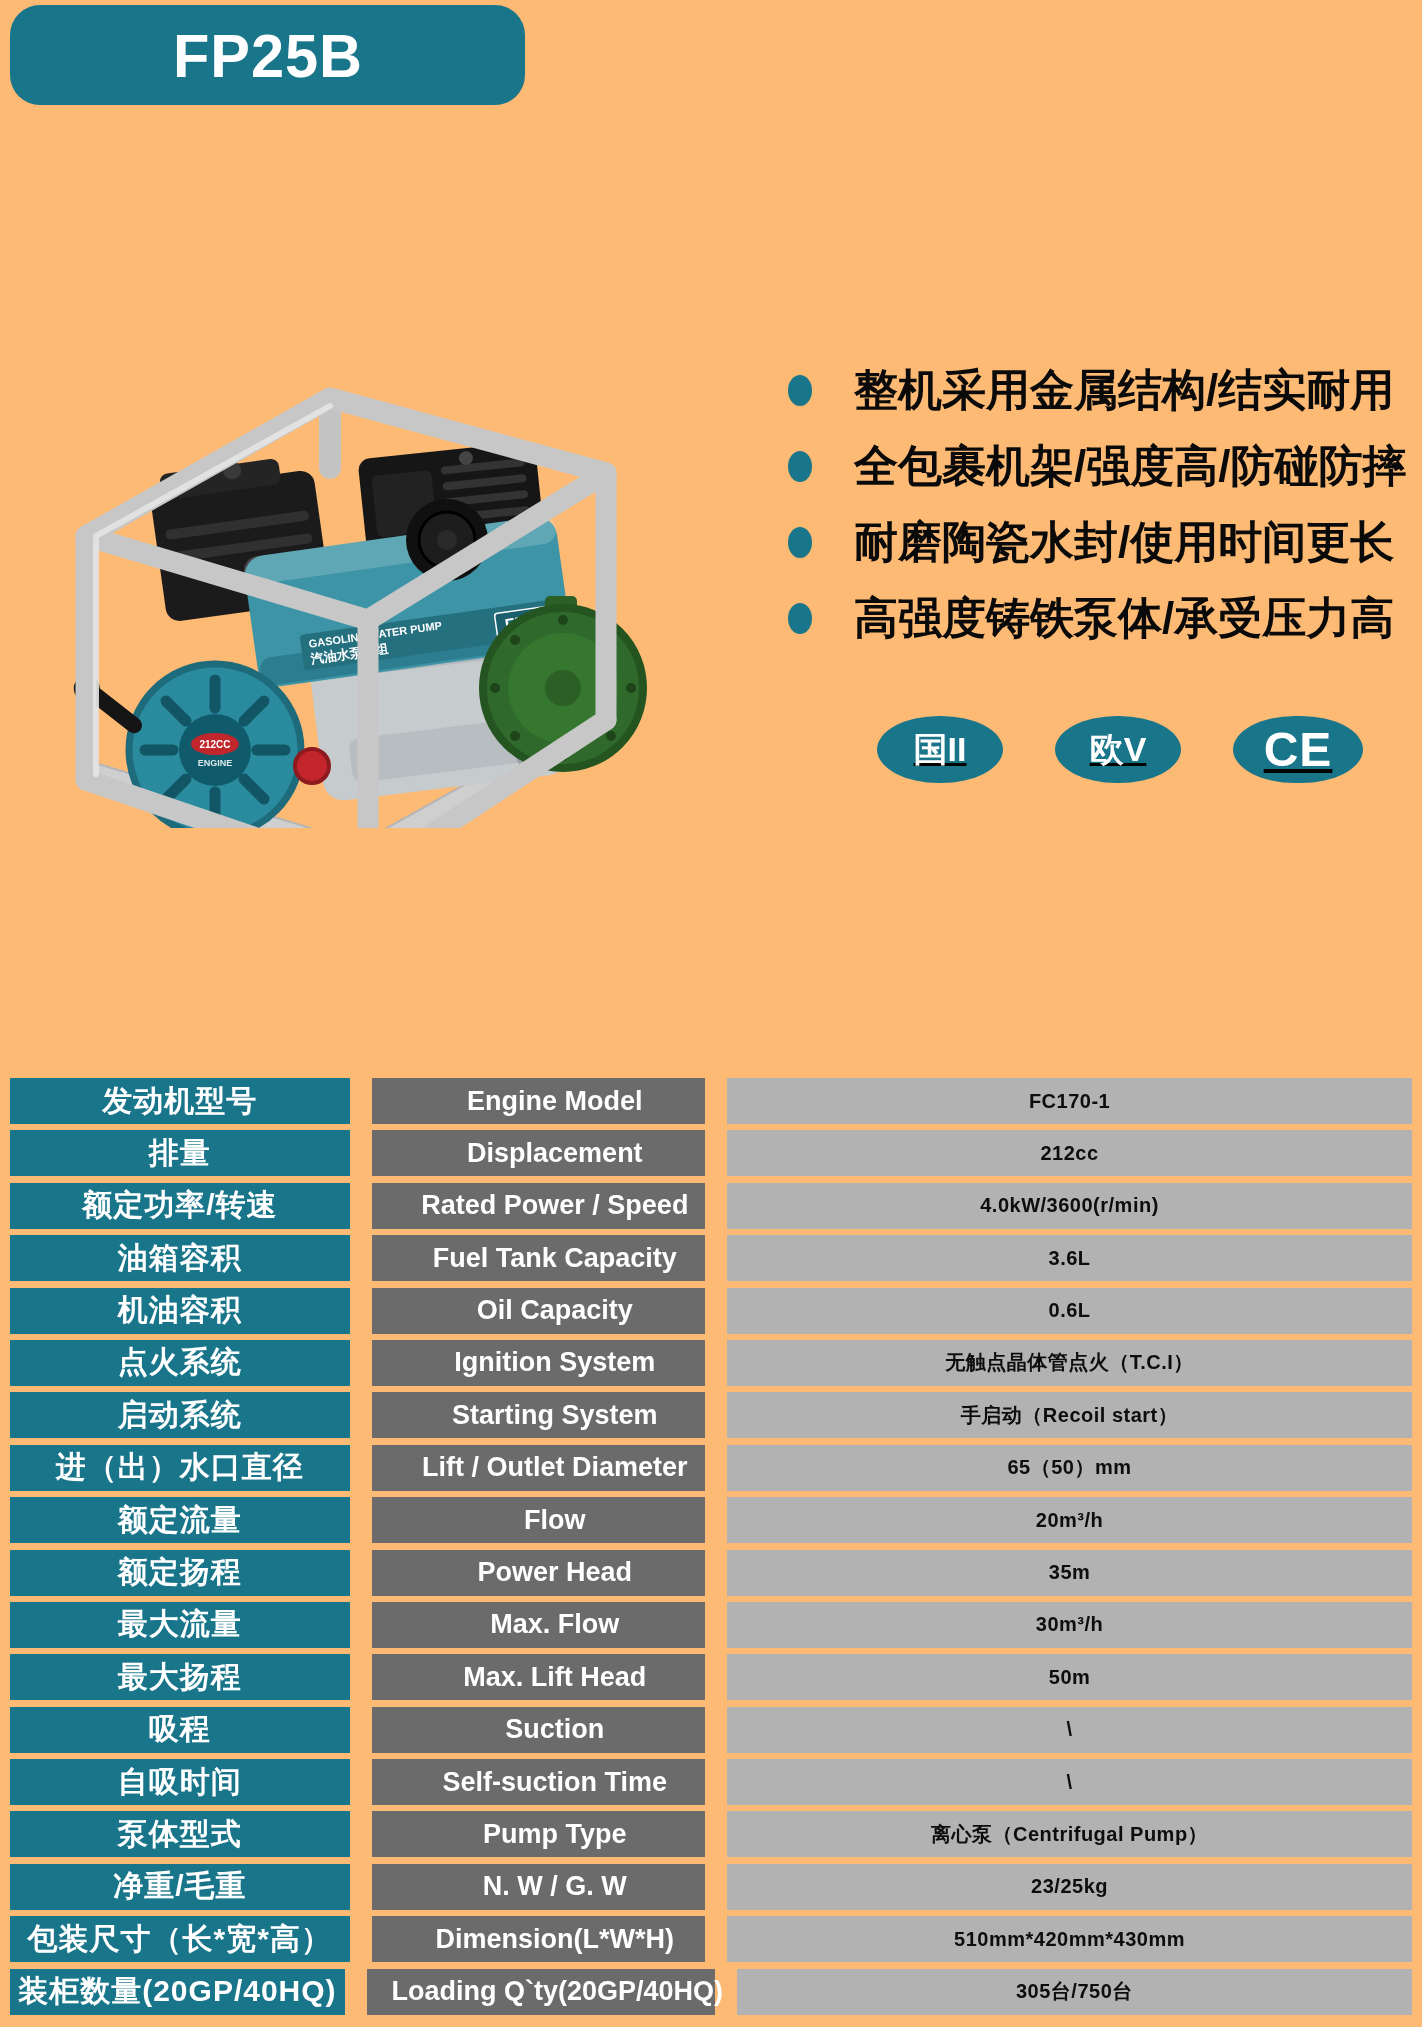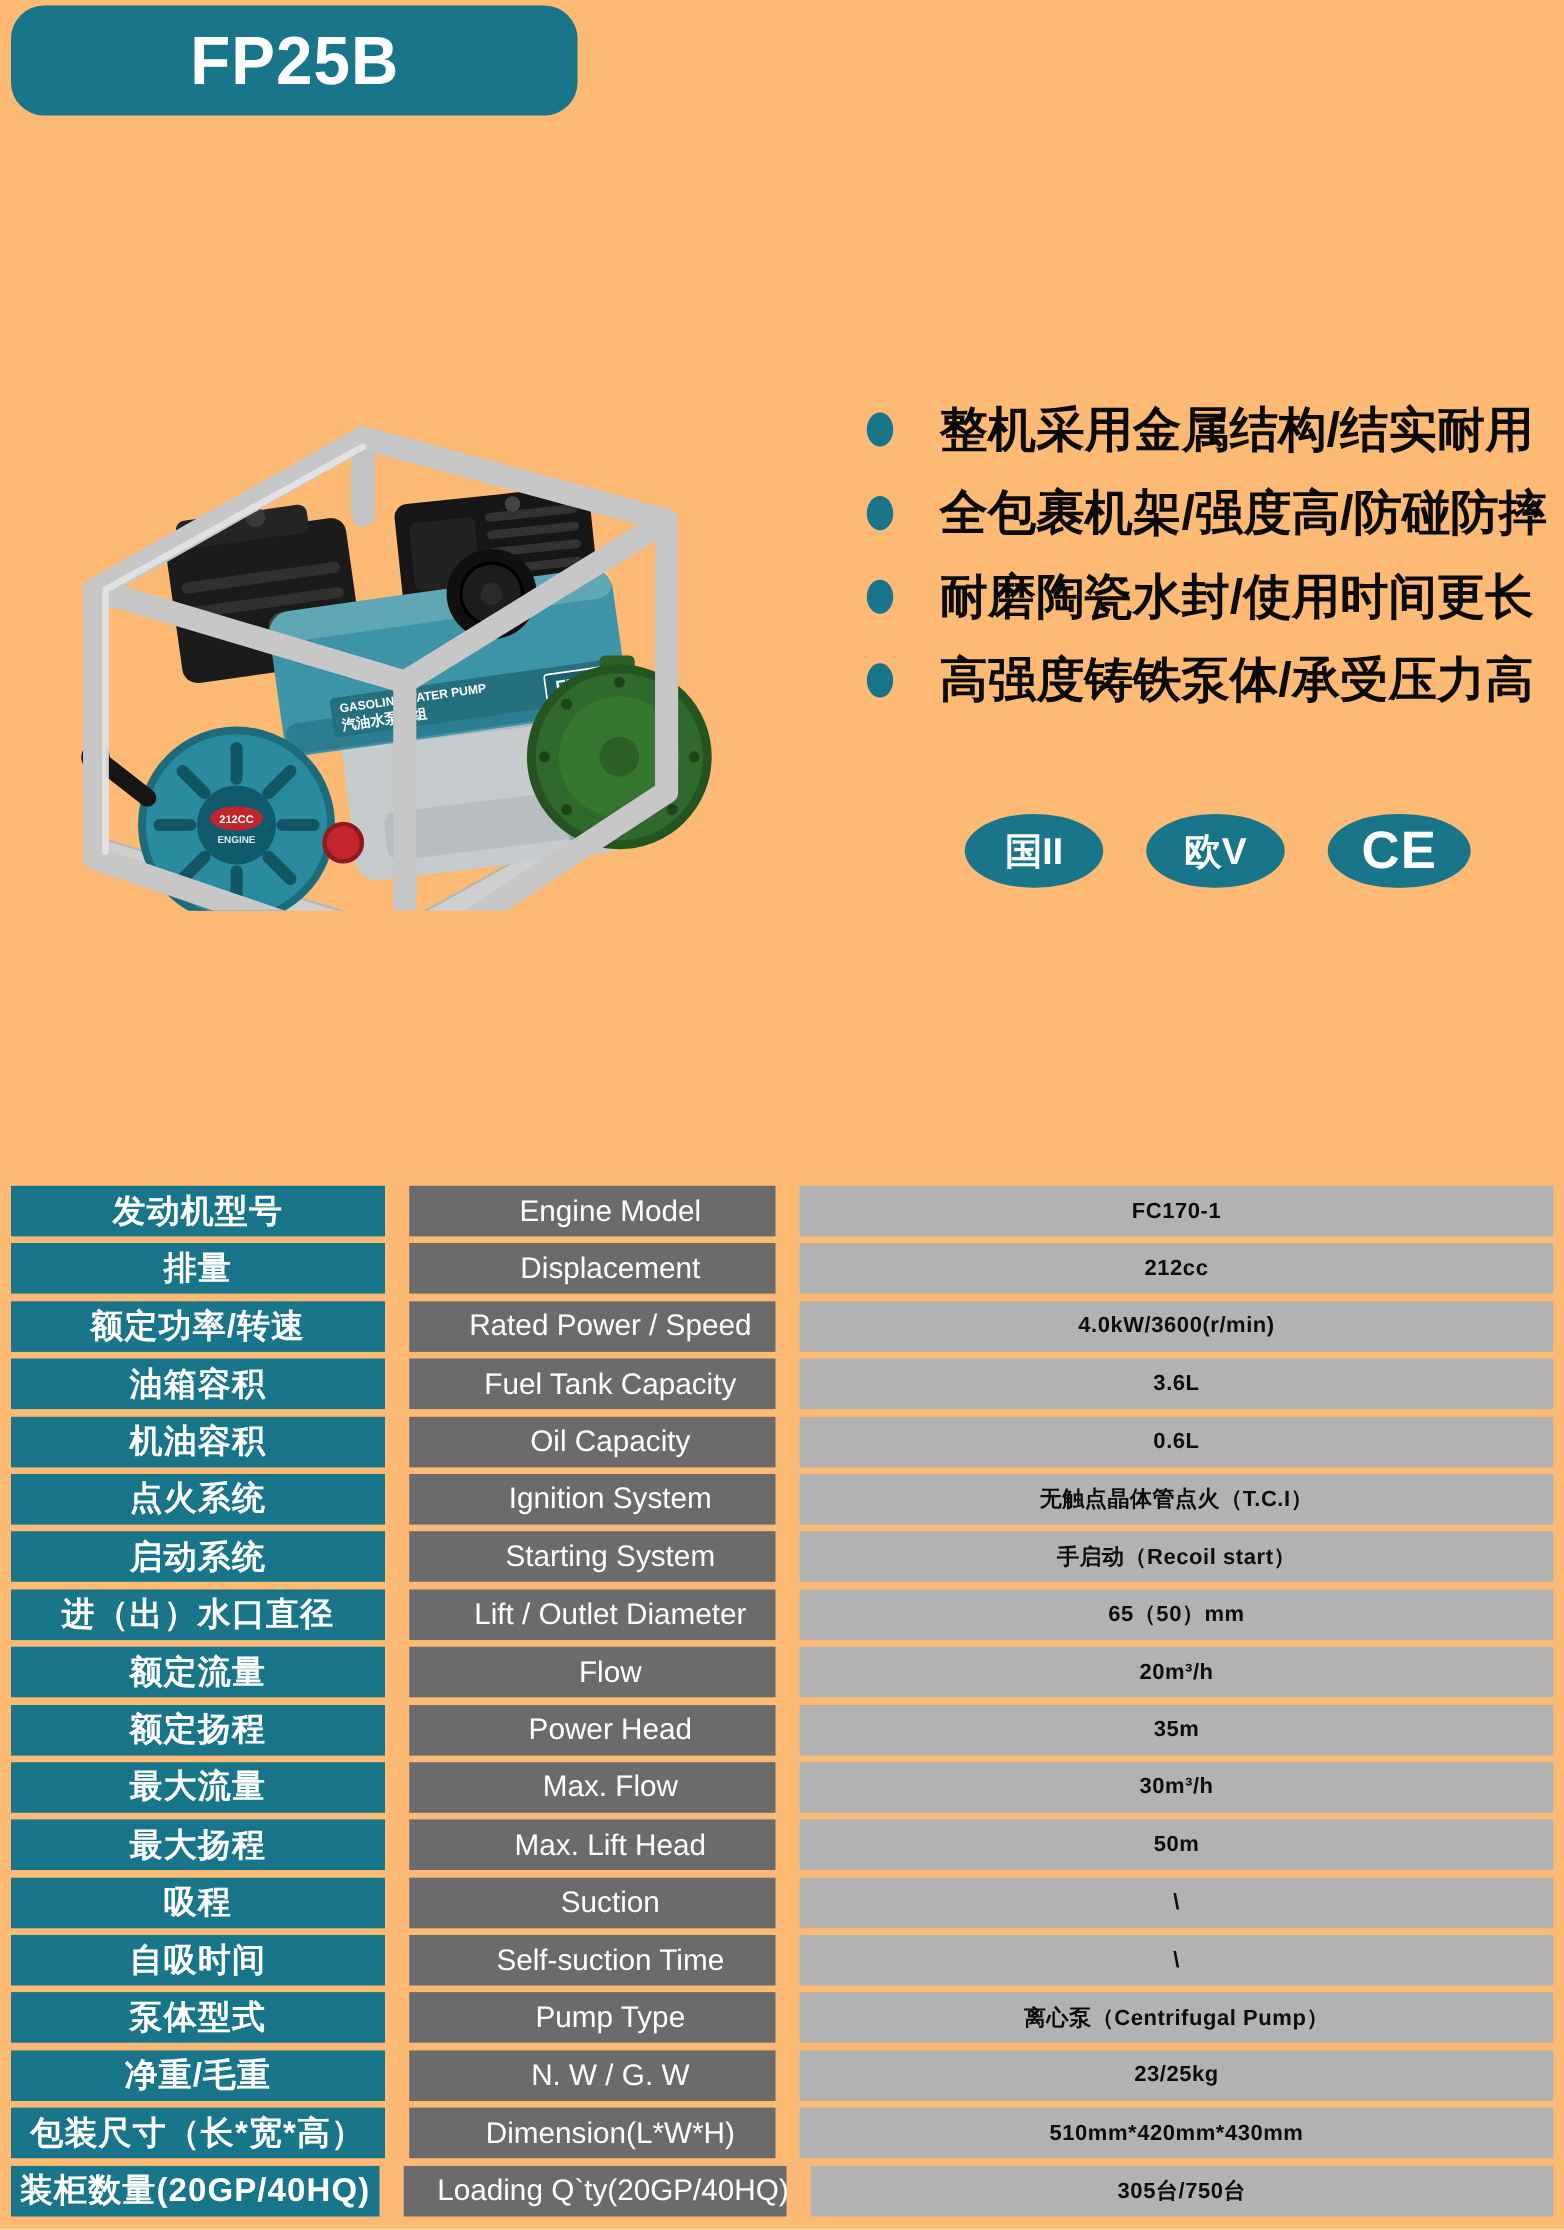--- a/index.html
+++ b/index.html
@@ -33,40 +33,40 @@
     white-space:nowrap;
     gap:20px;
   }
   .feature-dot{
     flex:0 0 auto;width:24px;height:31px;border-radius:50%;
     background:var(--teal);margin-right:22px;
   }
   .feature-text{font-size:44px;font-weight:bold;color:#0a0a0a;letter-spacing:0px;}
 
   
-  .badges{position:absolute;left:877px;top:740px;display:flex;gap:39px;}
+  .badges{position:absolute;left:877px;top:716px;display:flex;gap:52px;text-decoration:underline;}
   .badge{
     width:126px;height:67px;background:var(--teal);
     border-radius:63px / 34px;
     display:flex;align-items:center;justify-content:center;
     color:#fff;font-weight:bold;font-size:34px;white-space:nowrap;
   }
   .badge.ce{width:130px;font-size:48px;letter-spacing:1px;}
 
   
   .spec-table{position:absolute;left:10px;top:1078px;width:1402px;}
   .spec-row{display:flex;height:46px;margin-bottom:6.4px;}
   .cell{display:flex;align-items:center;justify-content:center;white-space:nowrap;}
   .cell-cn{
     width:356px;margin-right:22px;background:var(--teal);
     color:#fff;font-size:30px;font-weight:bold;letter-spacing:1px;
   }
   .cell-en{
     width:348px;margin-right:22px;background:var(--col-en);
-    color:#fff;font-size:27px;font-weight:normal;padding-left:33px;
+    color:#fff;font-size:27px;font-weight:bold;padding-left:33px;
   }
   .cell-val{
     width:718px;background:var(--col-val);
     color:#0d0d0d;font-size:20px;font-weight:bold;letter-spacing:.5px;
   }
 </style>
 </head>
 <body>
 
 <div class="page">

